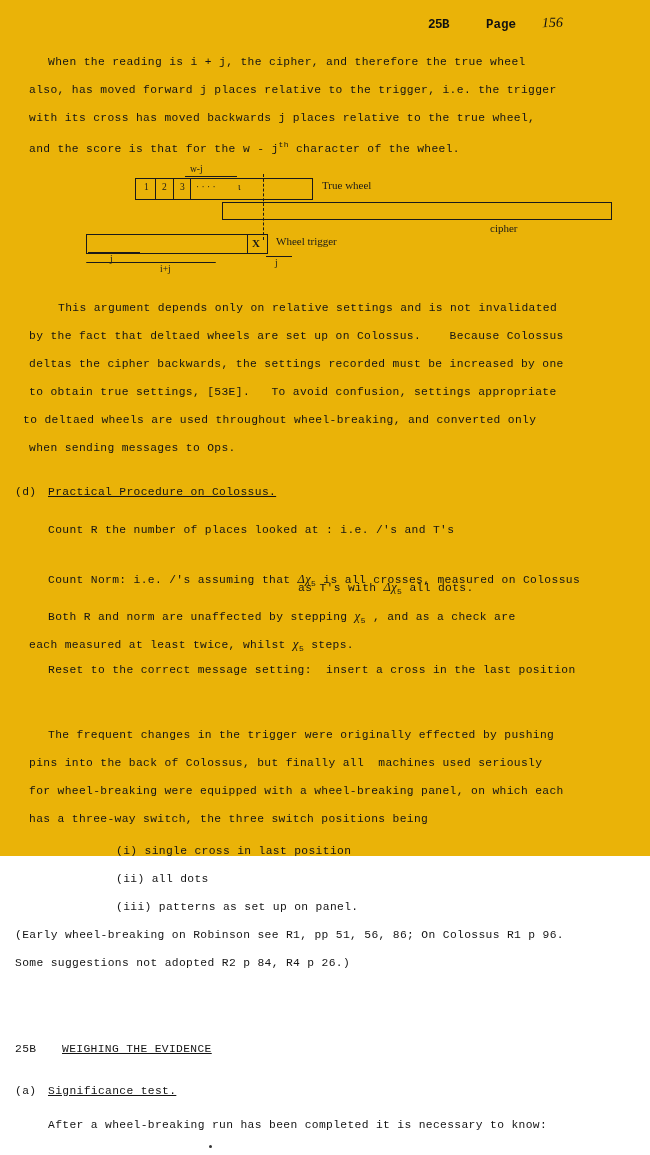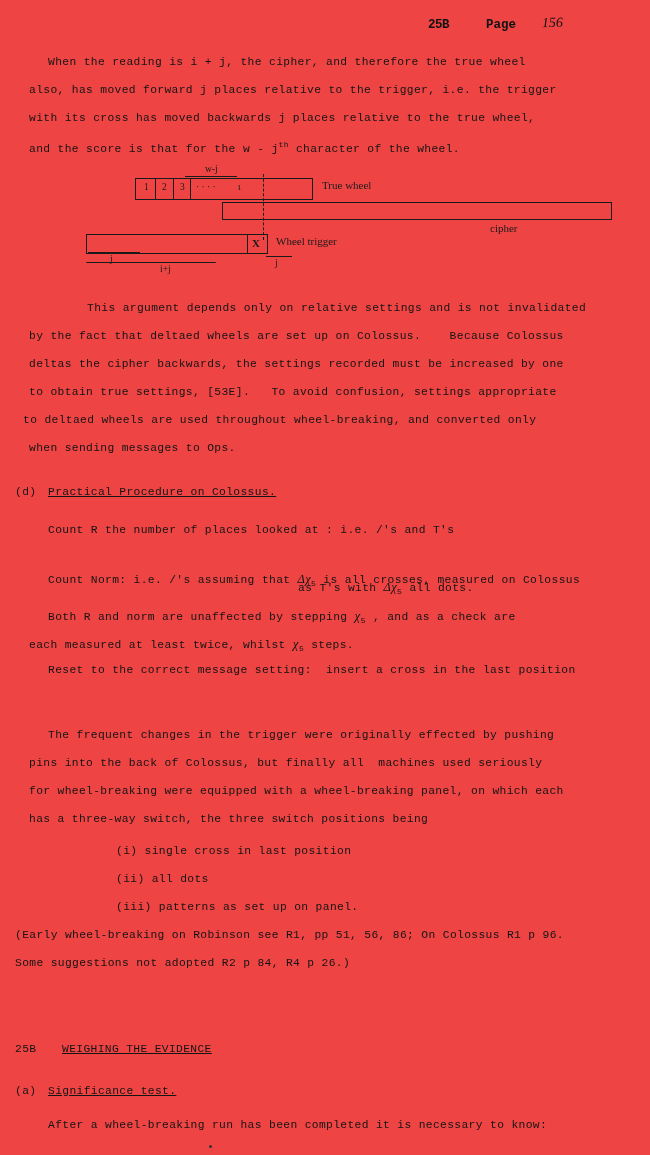--- a/index.html
+++ b/index.html
@@ -11,22 +11,22 @@
     width: 650px;
     height: 1155px;
     position: relative;
     font-family: "Liberation Mono", "DejaVu Sans Mono", monospace;
     color: #111111;
     overflow: hidden;
   }
   .page {
     position: relative;
     width: 650px;
-    height: 1155px;
-    background: #ef4444;
+    height: 856px;
+    background: #eab308;
   }
   
   .header {
     position: absolute;
     top: 18px;
     left: 0;
     width: 650px;
     height: 22px;
   }
   .hdr-sect {
@@ -134,21 +134,21 @@
     <div class="dgm-small" style="left:180px; top:14px;">3</div>
     <div class="dgm-small" style="left:196px; top:14px;">· · · ·</div>
     <div class="dgm-small" style="left:238px; top:14px;">ι</div>
 
     <div class="vline" style="left:263px; top:6px; height:66px;"></div>
 
     <div class="solidv" style="left:155px; top:10px; height:22px;"></div>
     <div class="solidv" style="left:173px; top:10px; height:22px;"></div>
     <div class="solidv" style="left:190px; top:10px; height:22px;"></div>
 
-    <div class="dgm-small" style="left:205px; top:-4px;">w-j</div>
+    <div class="dgm-small" style="left:190px; top:-4px;">w-j</div>
     <div class="rule" style="left:185px; top:8px; width:52px; border-top:1px solid #1a1a1a;"></div>
 
     <div class="dgm-label" style="left:322px; top:11px;">True wheel</div>
 
     <div class="box" style="left:222px; top:34px; width:390px; height:18px;"></div>
     <div class="dgm-label" style="left:490px; top:54px; font-size:11px;">cipher</div>
 
     <div class="box" style="left:86px; top:66px; width:182px; height:20px;"></div>
     <div class="dgm-small" style="left:252px; top:69px; font-weight:bold; font-size:11px;">X</div>
     <div class="solidv" style="left:247px; top:66px; height:20px;"></div>
@@ -157,21 +157,21 @@
     <div class="rule" style="left:88px; top:84px; width:52px; border-top:1px solid #1a1a1a;"></div>
     <div class="dgm-small" style="left:110px; top:86px;">j</div>
 
     <div class="rule" style="left:86px; top:94px; width:130px; border-top:1px solid #1a1a1a; border-radius:0 0 40px 40px;"></div>
     <div class="dgm-small" style="left:160px; top:96px;">i+j</div>
 
     <div class="rule" style="left:266px; top:88px; width:26px; border-top:1px solid #1a1a1a;"></div>
     <div class="dgm-small" style="left:275px; top:90px;">j</div>
   </div>
 
-  <div class="line" style="left:58px; top:302px;margin-left:29px;">This argument depends only on relative settings and is not invalidated</div>
+  <div class="line" style="left:58px; top:302px;">This argument depends only on relative settings and is not invalidated</div>
   <div class="line" style="left:29px; top:330px;">by the fact that deltaed wheels are set up on Colossus.    Because Colossus</div>
   <div class="line" style="left:29px; top:358px;">deltas the cipher backwards, the settings recorded must be increased by one</div>
   <div class="line" style="left:29px; top:386px;">to obtain true settings, [53E].   To avoid confusion, settings appropriate</div>
   <div class="line" style="left:23px; top:414px;">to deltaed wheels are used throughout wheel-breaking, and converted only</div>
   <div class="line" style="left:29px; top:442px;">when sending messages to Ops.</div>
 
   <div class="line" style="left:15px; top:486px;">(d)</div>
   <div class="line u" style="left:48px; top:486px;">Practical Procedure on Colossus.</div>
 
   <div class="line" style="left:48px; top:524px;">Count R the number of places looked at : i.e. /'s and T's</div>

